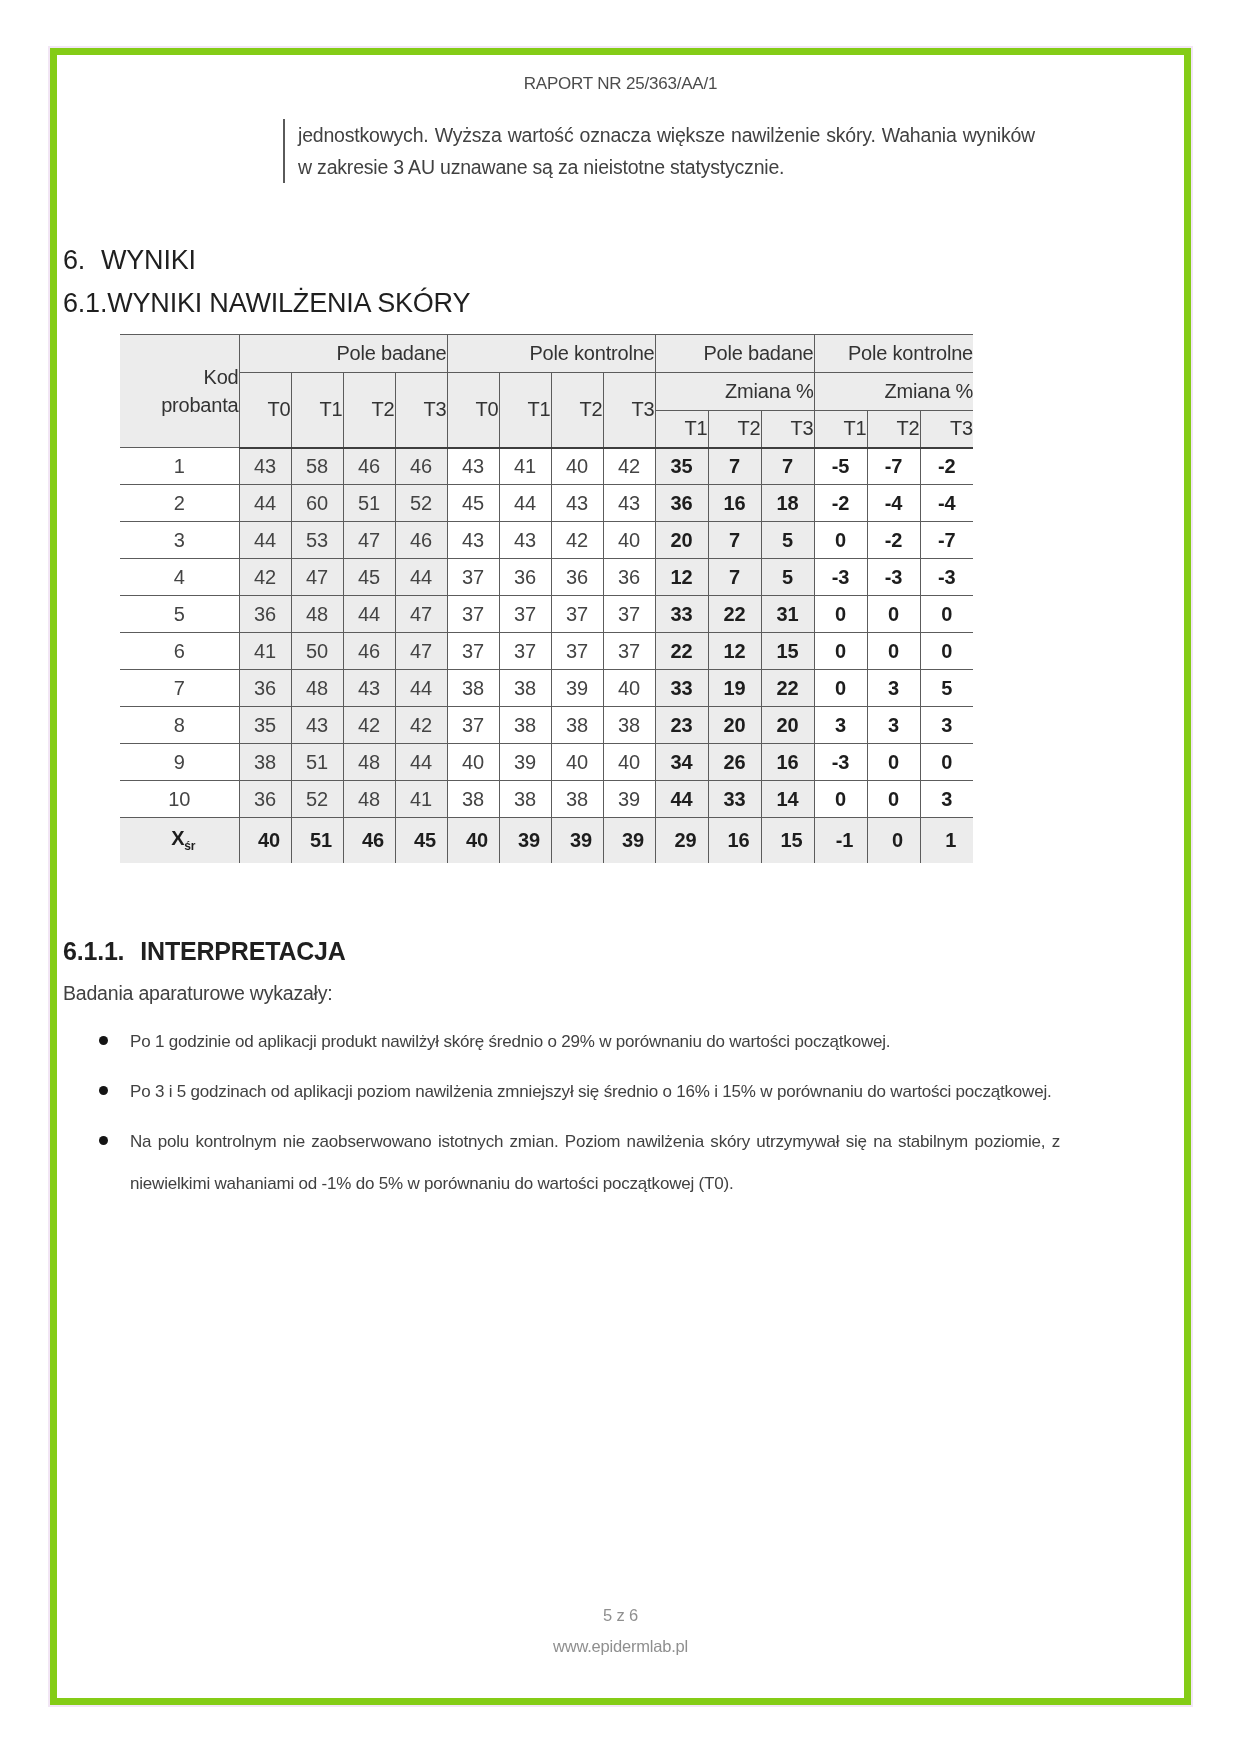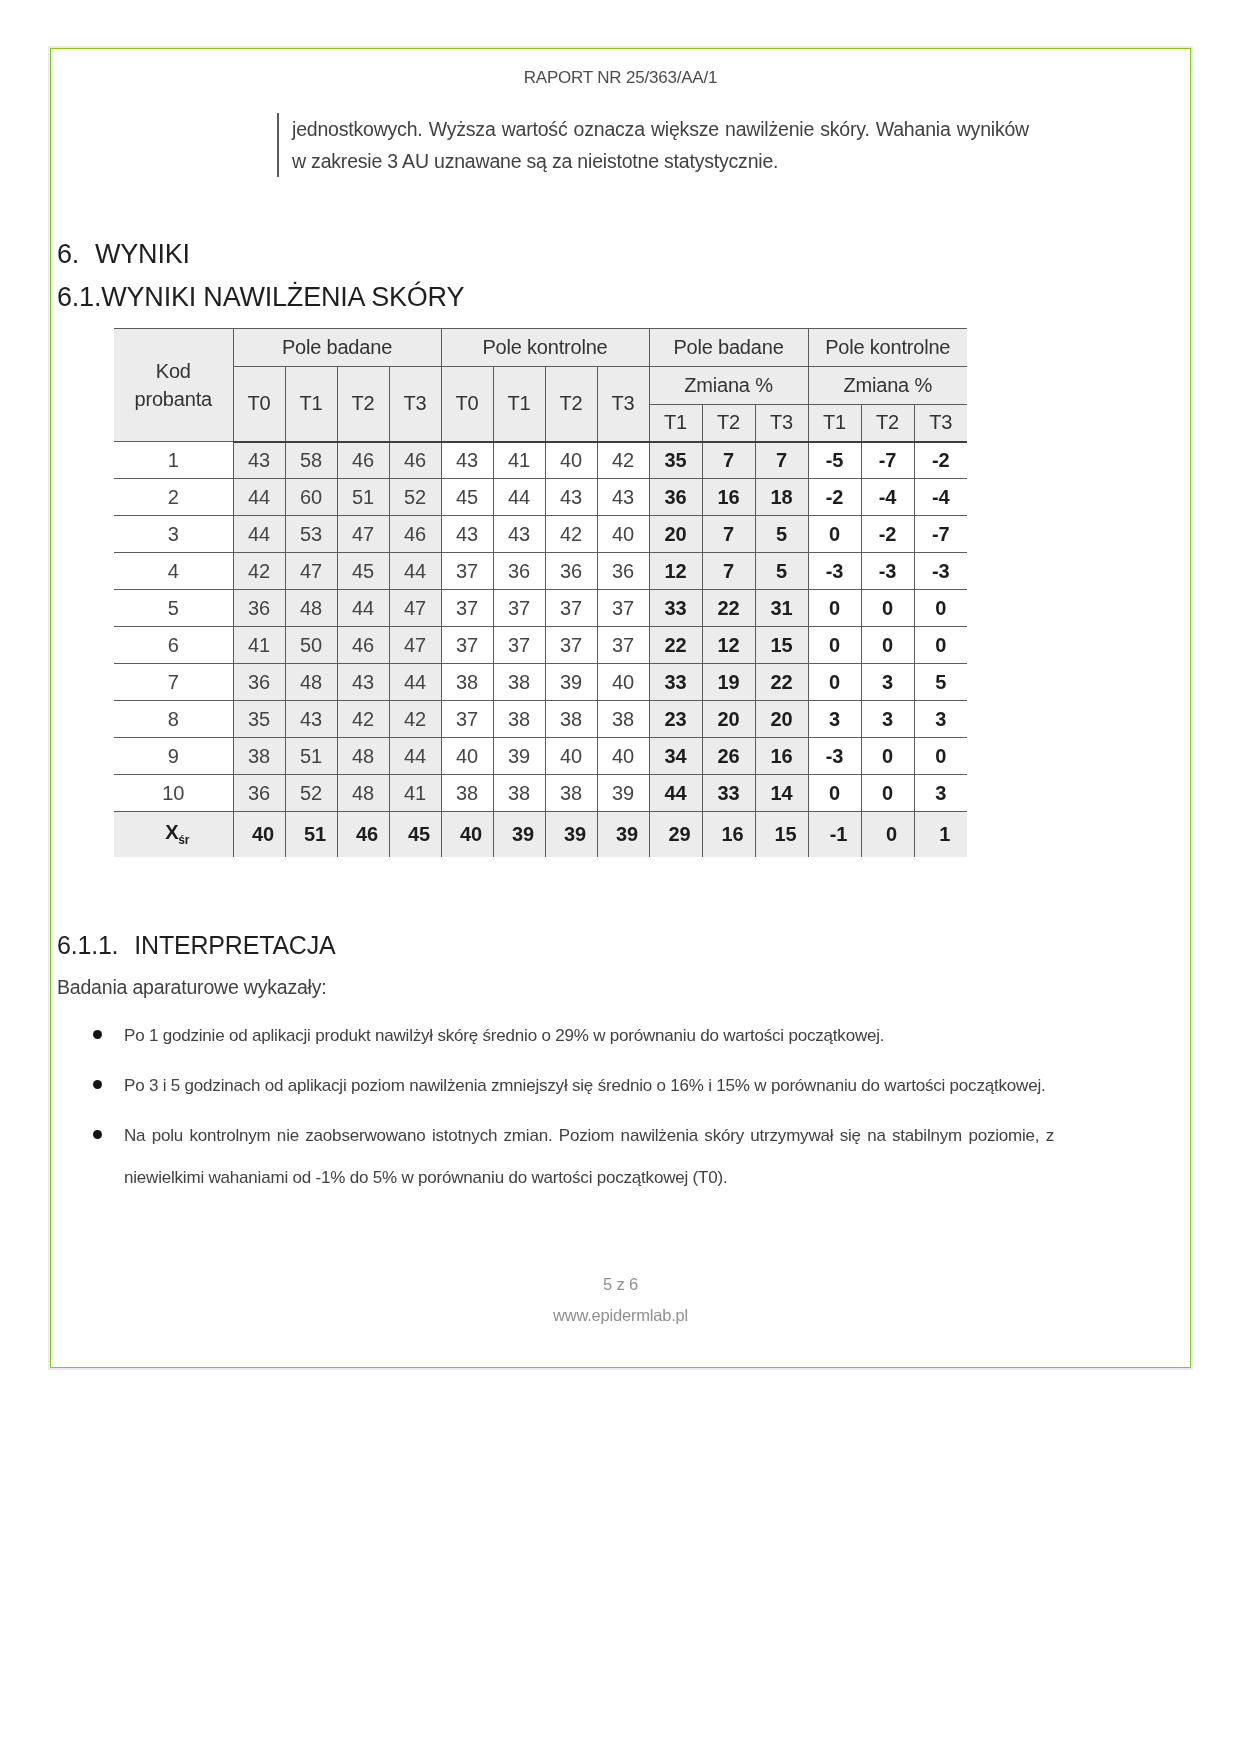--- a/index.html
+++ b/index.html
@@ -3,22 +3,22 @@
 <meta charset="utf-8">
 <style>
   * { margin:0; padding:0; box-sizing:border-box; }
   html,body { background:#ffffff; }
   body {
     width:1241px; height:1755px; position:relative;
     font-family:"Liberation Sans","DejaVu Sans",sans-serif;
     color:#3e3e3e; letter-spacing:-0.2px;
   }
   .page {
-    position:absolute; left:50px; top:48px; width:1141px; height:1320px;
-    border:1px solid #84cc16;
+    position:absolute; left:50px; top:48px; width:1141px; height:1657px;
+    border:7px solid #84cc16;
     box-shadow:0 0 0 2px rgba(195,140,210,0.22);
     background:#ffffff;
   }
   .report-header {
     margin-top:19px; text-align:center;
     font-size:17px; color:#4c4c4c;
   }
   .intro {
     margin:25px 0 0 226px; width:752px;
     border-left:2px solid #5a5a5a; padding-left:13px;
@@ -29,36 +29,36 @@
   .h-sub { margin:12px 0 0 6px; font-size:27px; font-weight:normal; color:#1f1f1f; }
   .tbl-wrap { margin:15px 0 0 63px; }
   table { border-collapse:collapse; table-layout:fixed; }
   col.c-kod { width:119px; }
   col.c-t   { width:52px; }
   col.c-z   { width:53px; }
   th, td {
     border:1px solid #5c5c5c; text-align:center; vertical-align:middle;
     font-size:20px; font-weight:normal; color:#444444; overflow:hidden;
   }
-  thead th { background:#ececec; color:#333333; }
+  thead th { background:#ececec; color:#333333;text-align:right; }
   tr > *:first-child { border-left:none; }
   tr > *:last-child  { border-right:none; }
   thead tr:first-child th { border-top:1px solid #5c5c5c; }
   th.kod-h { border-top:none; border-left:none; line-height:28px; }
   .r1 { height:38px; }
   .r2 { height:38px;margin-top:32px; }
   .r3 { height:37px; }
   .hb { border-bottom:2px solid #3e3e3e; }
   tbody td { height:37px; background:#ffffff; }
   tbody td.shade { background:#ececec; }
   tbody td.chg { font-weight:bold; color:#1d1d1d; }
   tbody tr.mean td { background:#ececec; font-weight:bold; color:#1d1d1d; height:45px; }
   tbody tr:last-child td { border-bottom:none;padding-left:8px; }
   sub.xsub { font-size:12px; }
-  .h-interp { margin:74px 0 0 6px; font-size:25px; font-weight:normal; color:#1f1f1f; }
+  .h-interp { margin:74px 0 0 6px; font-size:25px; font-weight:bold; color:#1f1f1f; }
   .h-interp .num { display:inline-block; margin-right:16px; }
   .interp-intro { margin:16px 0 0 6px; font-size:19.5px; color:#414141; }
   ul.points { list-style:none; margin:16px 0 0 38px; width:965px; }
   ul.points li {
     position:relative; padding-left:35px; margin-top:8px;
     font-size:17px; line-height:42px; text-align:justify; color:#414141;
   }
   ul.points li .bullet {
     position:absolute; left:4px; top:15px; width:9px; height:9px;
     border-radius:50%; background:#141414;

